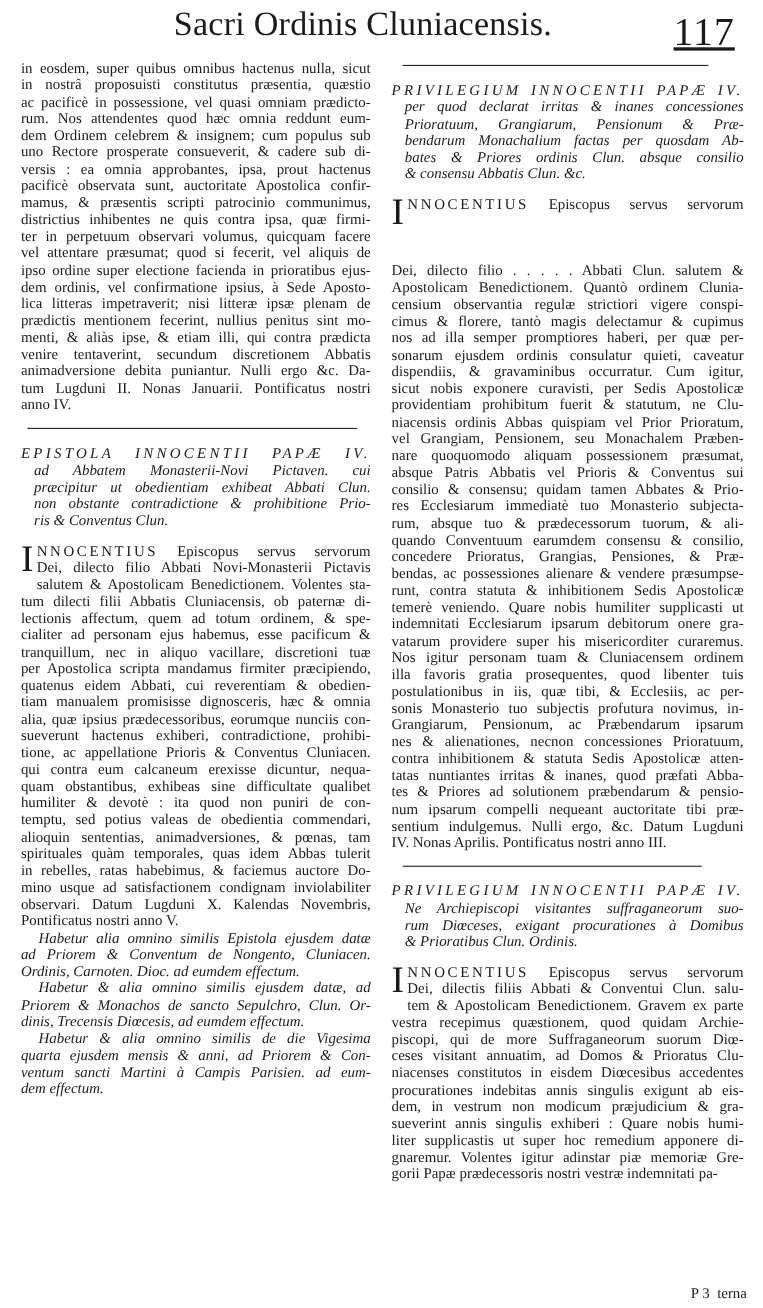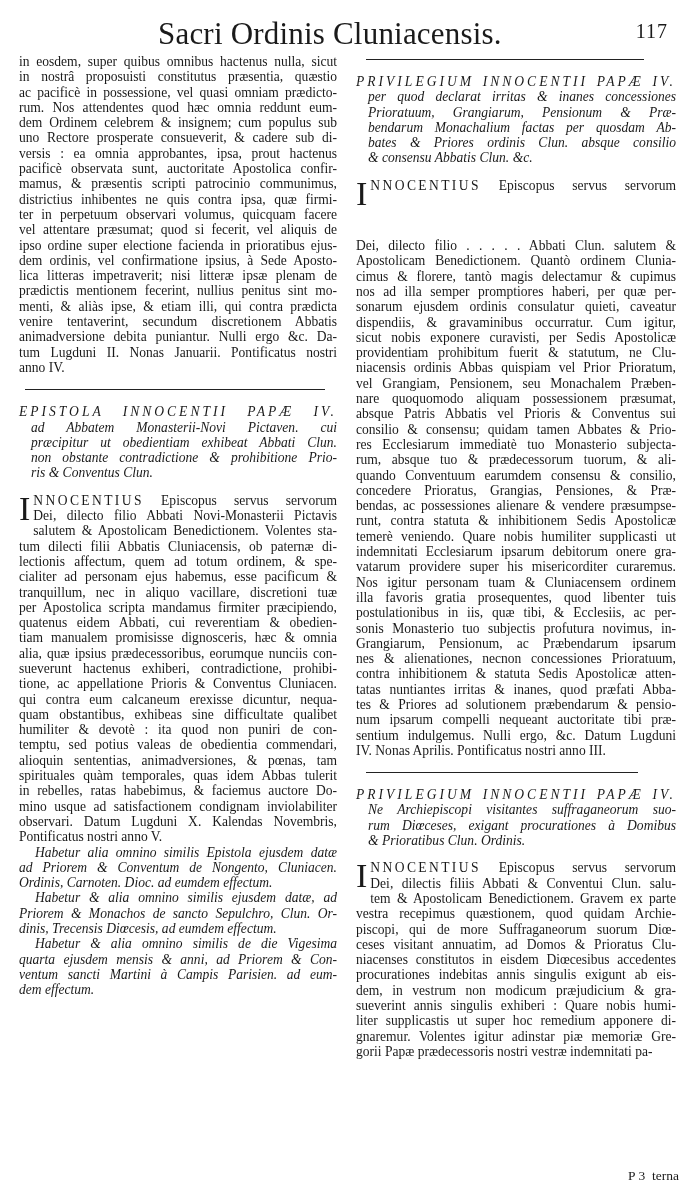--- a/index.html
+++ b/index.html
@@ -1,21 +1,21 @@
 <!DOCTYPE html>
 <html><head>
 <meta charset="utf-8">
 <style>
   html, body { margin: 0; padding: 0; background: #ffffff; }
   body { width: 694px; height: 1189px; position: relative; overflow: hidden;
          font-family: "Liberation Serif", "DejaVu Serif", serif; color: #1a1a1a; }
   .page { position: absolute; left: 0; top: 0; width: 694px; height: 1189px; }
-  .running-head { position: absolute; top: 16px; left: 0; width: 694px; height: 40px; }
+  .running-head { position: absolute; top: 4px; left: 0; width: 694px; height: 40px; }
   .running-title { position: absolute; left: 158px; top: 0; font-size: 31px; letter-spacing: 0.2px; white-space: nowrap; }
-  .page-number { position: absolute; right: 26px; top: 4px; font-size: 20px; letter-spacing: 1px; }
+  .page-number { position: absolute; right: 26px; top: 4px; font-size: 36px; letter-spacing: 1px; text-decoration: underline; }
   .col { position: absolute; top: 54px; width: 318px; font-size: 13.55px; line-height: 15.3px; }
   .col-left { left: 19px; }
   .col-right { left: 356px; width: 320px; }
   .line { display: block; white-space: nowrap; text-align: justify; text-align-last: justify; height: 15.3px; overflow: visible; }
   .line.last { text-align-last: left; }
   .ital { font-style: italic; }
   .heading .line { font-style: italic; }
   .heading .line.indent { padding-left: 12px; }
   .caps-spaced { letter-spacing: 3px; font-style: italic; }
   .rule { border-top: 1.6px solid #222; margin: 0; height: 0; }
@@ -131,20 +131,21 @@
         <span class="line indent">Prioratuum, Grangiarum, Pensionum &amp; Præ-</span>
         <span class="line indent">bendarum Monachalium factas per quosdam Ab-</span>
         <span class="line indent">bates &amp; Priores ordinis Clun. absque consilio</span>
         <span class="line last indent">&amp; consensu Abbatis Clun. &amp;c.</span>
       </div>
     <div class="gap" style="height:12px"></div>
     <div id="r-body1">
         <span class="line"><span class="dropcap">I</span><span class="first-line-caps">NNOCENTIUS</span> <span>Episcopus servus servorum</span></span>
         <span class="line" style="padding-left: 0px; margin-top: 45px;">Dei, dilecto filio . . . . . Abbati Clun. salutem &amp;</span>
         <span class="line">Apostolicam Benedictionem. Quantò ordinem Clunia-</span>
+        <span class="line">censium observantia regulæ strictiori vigere conspi-</span>
         <span class="line">cimus &amp; florere, tantò magis delectamur &amp; cupimus</span>
         <span class="line">nos ad illa semper promptiores haberi, per quæ per-</span>
         <span class="line">sonarum ejusdem ordinis consulatur quieti, caveatur</span>
         <span class="line">dispendiis, &amp; gravaminibus occurratur. Cum igitur,</span>
         <span class="line">sicut nobis exponere curavisti, per Sedis Apostolicæ</span>
         <span class="line">providentiam prohibitum fuerit &amp; statutum, ne Clu-</span>
         <span class="line">niacensis ordinis Abbas quispiam vel Prior Prioratum,</span>
         <span class="line">vel Grangiam, Pensionem, seu Monachalem Præben-</span>
         <span class="line">nare quoquomodo aliquam possessionem præsumat,</span>
         <span class="line">absque Patris Abbatis vel Prioris &amp; Conventus sui</span>

